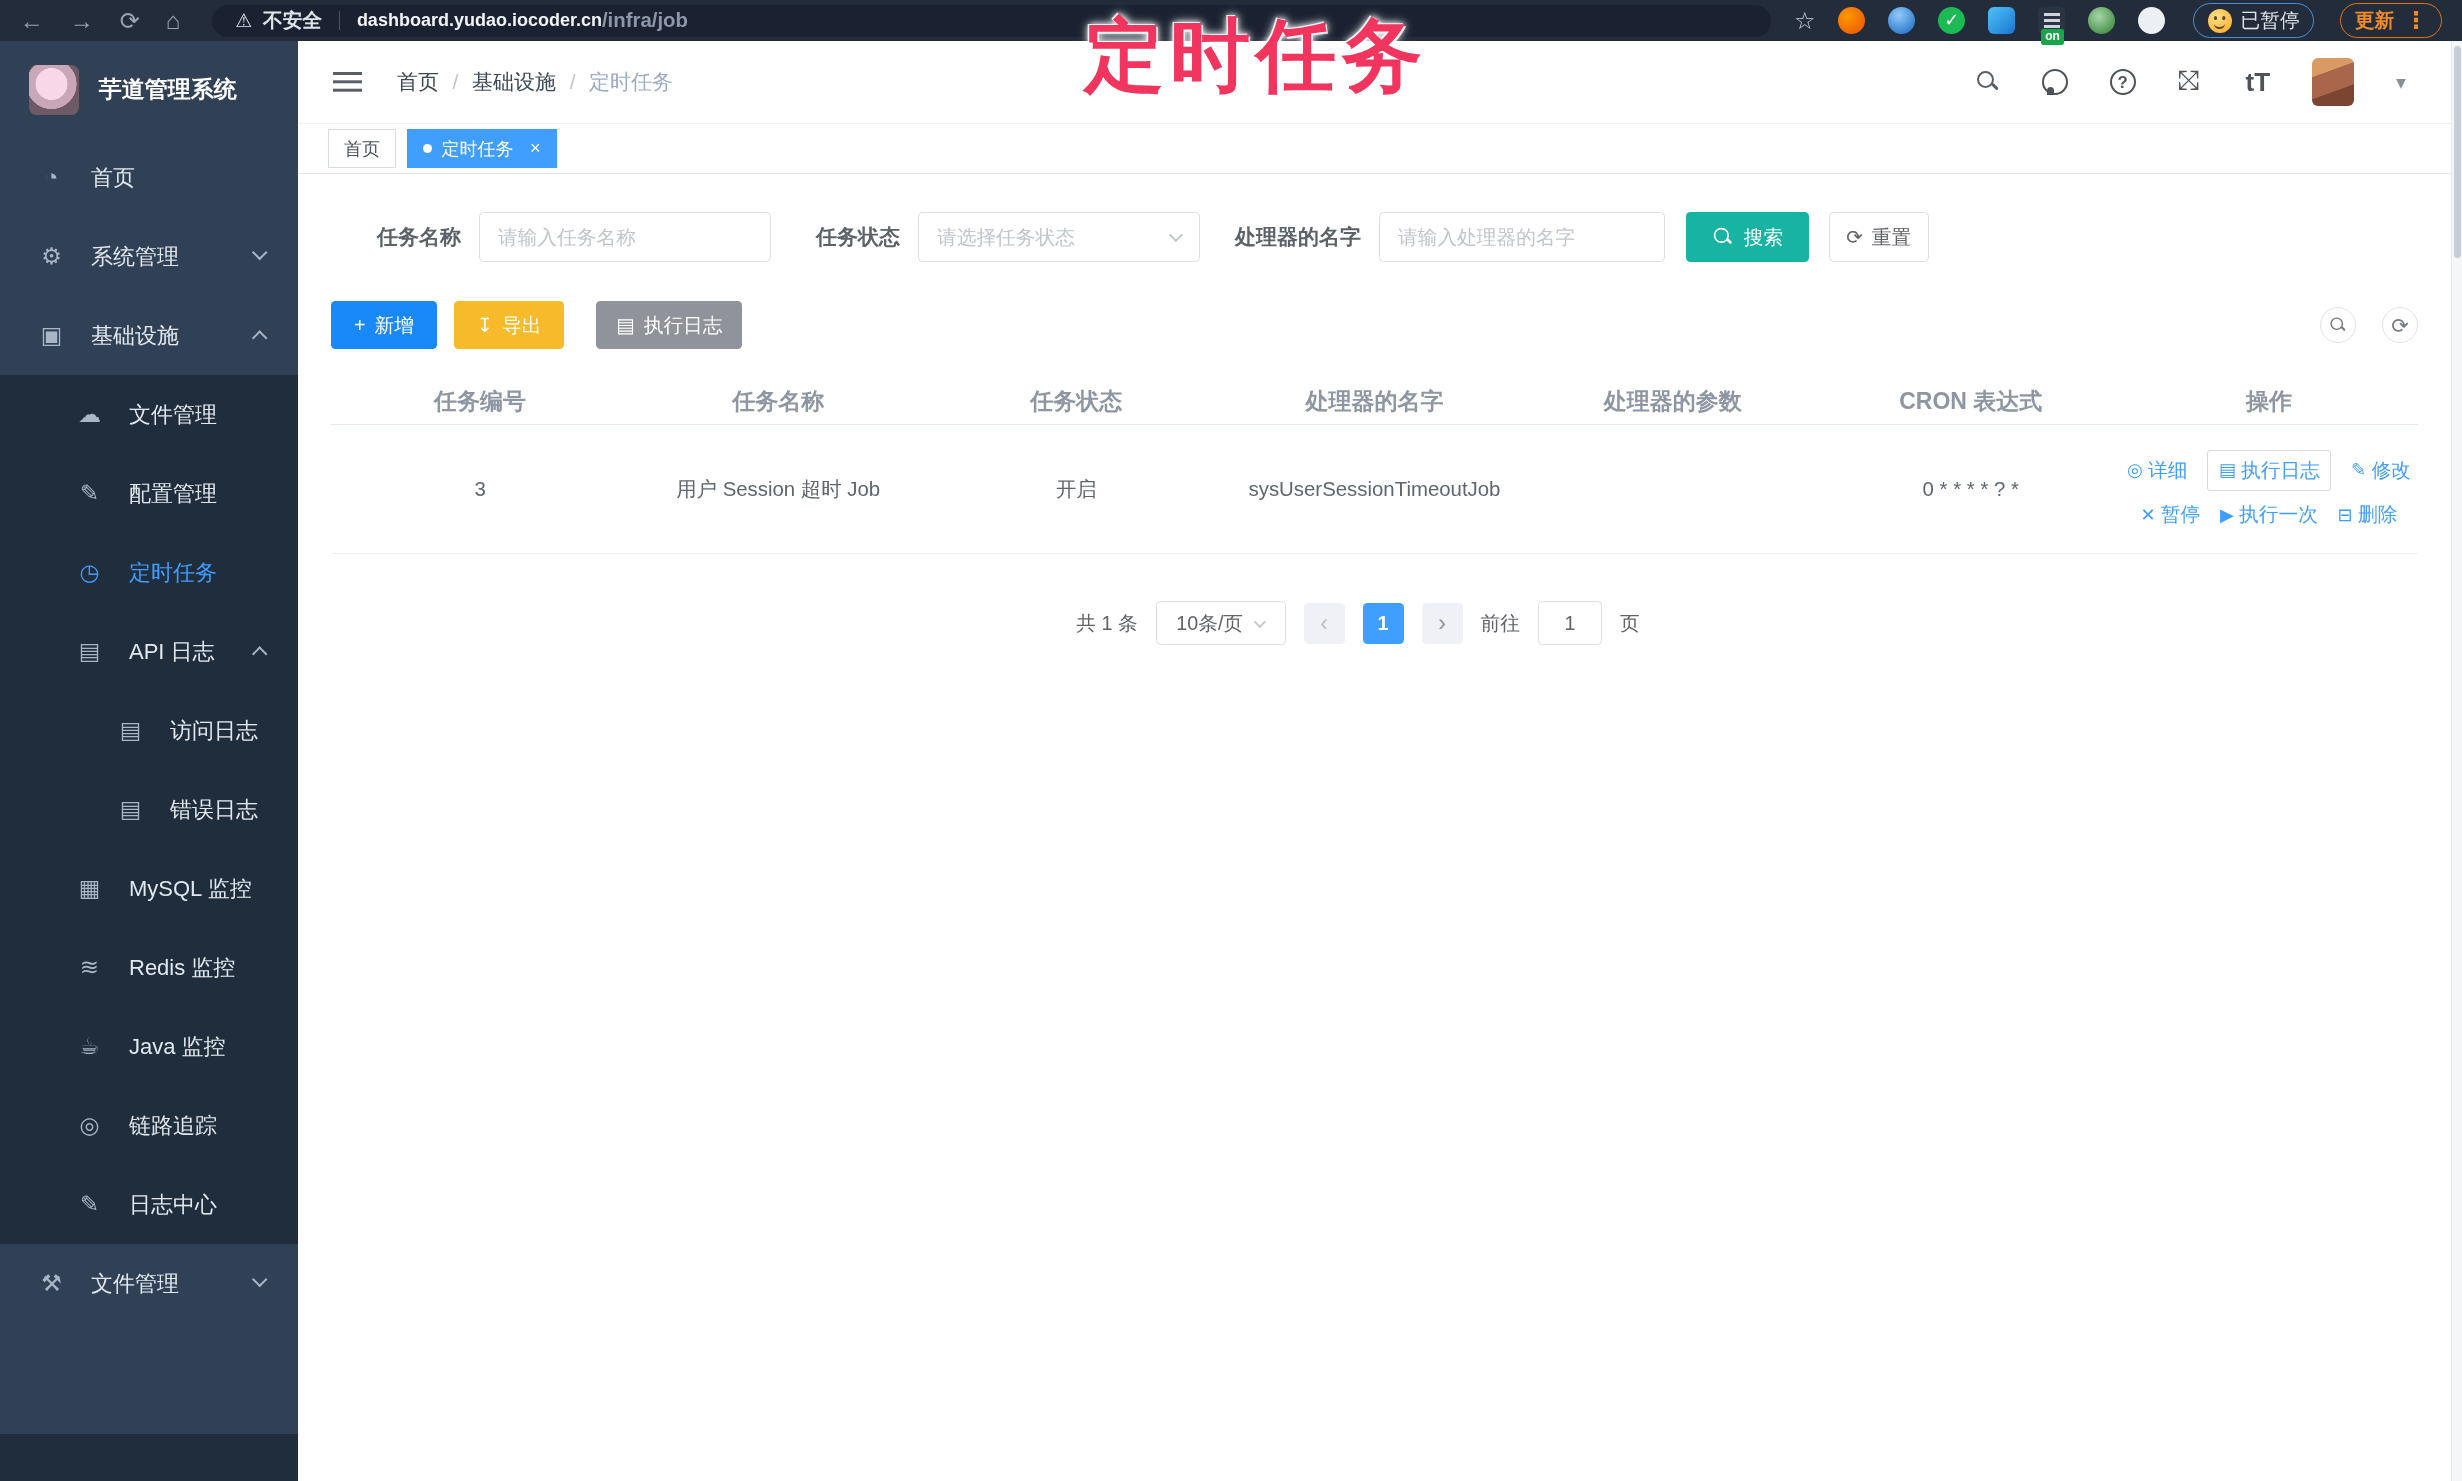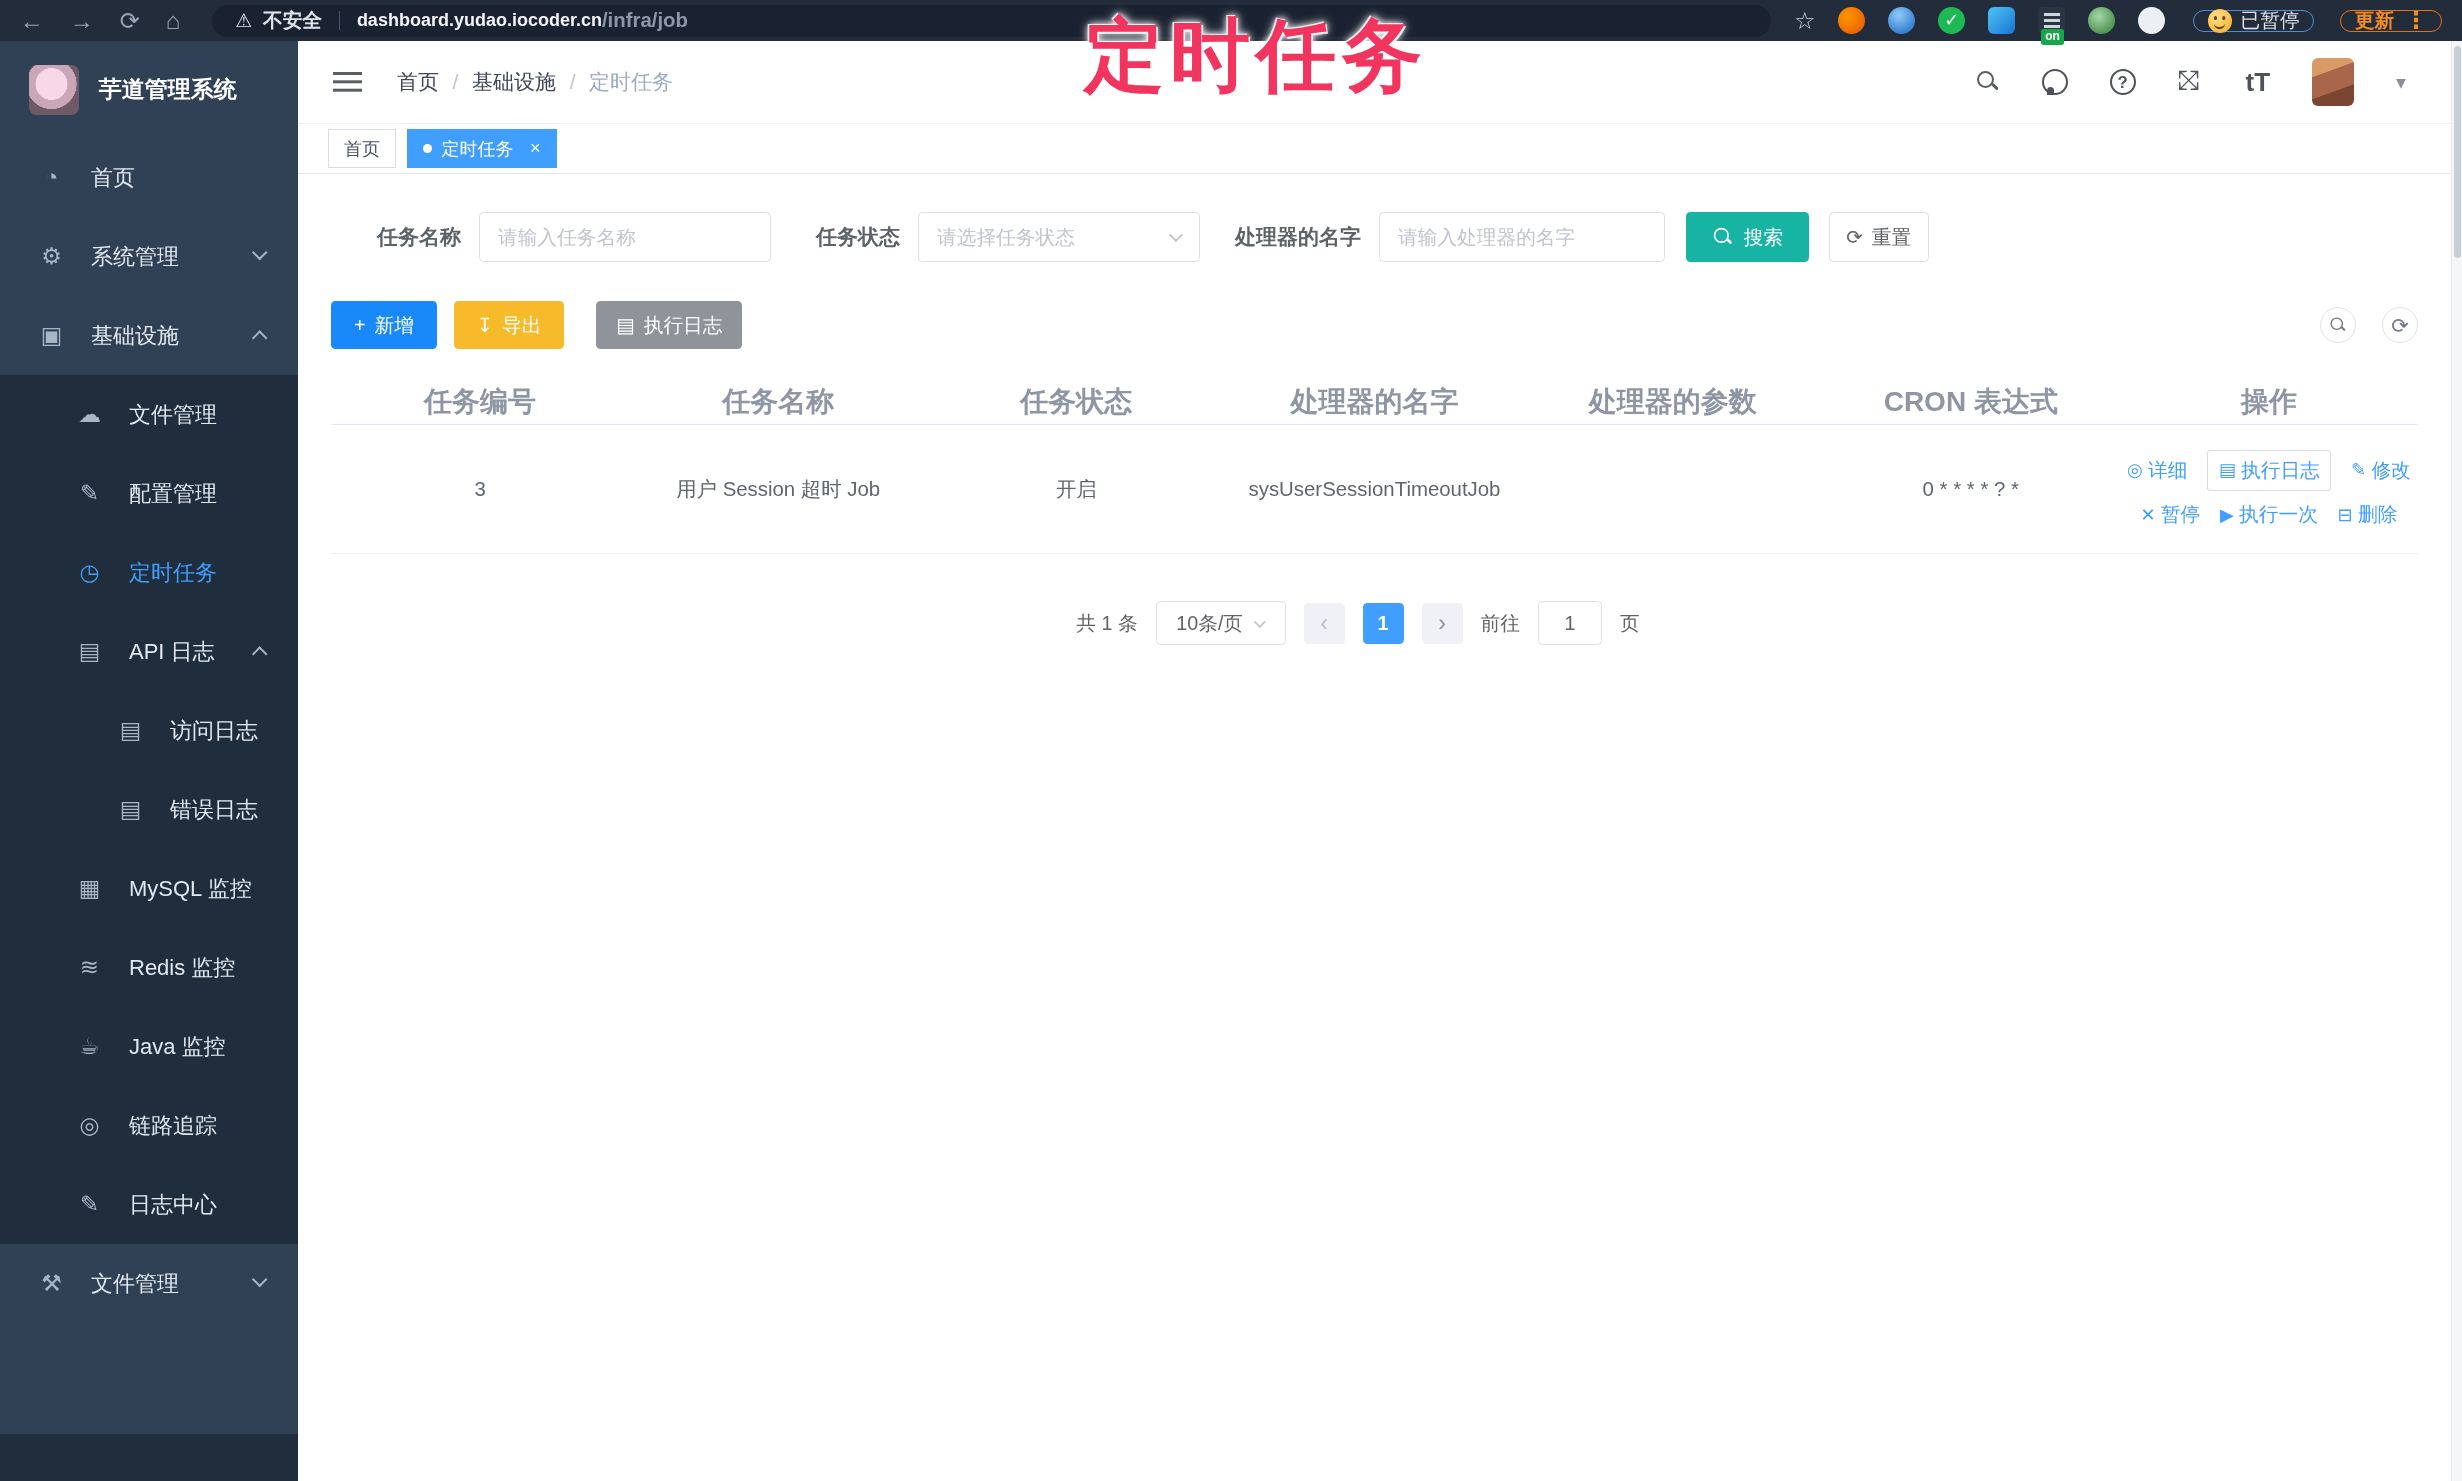--- a/index.html
+++ b/index.html
@@ -24,21 +24,21 @@
   .ext.drop   { background:radial-gradient(circle at 40% 30%, #90caf9, #1565c0); }
   .ext.green  { background:#1db954; color:#fff; font-size:18px; text-align:center; line-height:27px; }
   .ext.cube   { background:linear-gradient(135deg,#4fc3f7,#1976d2); border-radius:6px; }
   .ext.lines  { background:#2b3442; border-radius:4.5px; }
   .ext.lines::before { content:""; position:absolute; left:5.3px; top:6px; width:16.7px; height:3px;
      background:#cfd5df; box-shadow:0 6px 0 #cfd5df, 0 12px 0 #cfd5df; }
   .on-badge { position:absolute; left:3px; bottom:-10.6px; background:#17a74a; color:#fff;
      font-size:12px; font-weight:700; padding:0.8px 3.8px; border-radius:2.3px; line-height:1.2; }
   .ext.leaf { background:radial-gradient(circle at 40% 35%, #a5d6a7, #2e7d32); }
   .ext.ghost { background:#eceff3; }
-  .pill { display:flex; align-items:center; height:22px; border-radius:18px; padding:0 13.6px; }
+  .pill { display:flex; align-items:center; height:35px; border-radius:18px; padding:0 13.6px; }
   .pill.paused { border:1.5px solid #4a90d9; gap:9px; margin-left:4.5px; }
   .face { width:24px; height:24px; border-radius:50%;
      background:radial-gradient(circle at 38% 32%, #ffe082, #f9a825); position:relative; }
   .face::before { content:""; position:absolute; left:6px; top:7.6px; width:3.8px; height:3.8px;
      border-radius:50%; background:#5d4037; box-shadow:8.3px 0 0 #5d4037; }
   .face::after { content:""; position:absolute; left:6.8px; top:14.4px; width:10.6px; height:4.5px;
      border-bottom:2.3px solid #5d4037; border-radius:0 0 7.6px 7.6px; }
   .paused-label { color:#dfe3ea; font-size:19.7px; }
   .pill.update { border:1.5px solid #e8710a; gap:10.6px; margin-left:3px; }
   .update-label { color:#f28b25; font-size:19.7px; font-weight:700; }
@@ -133,21 +133,21 @@
   .btn-export { background:#f7ba2a; color:#fff; padding:0 23px; height:48px; margin-left:16.7px; }
   .btn-exlog { background:#909399; color:#fff; padding:0 19.7px; height:48px; margin-left:32px; }
   .tools-right { margin-left:auto; display:flex; gap:26px; }
   .circle-btn { width:36px; height:36px; border-radius:50%; border:0.8px solid #dfe3ea;
     display:flex; align-items:center; justify-content:center; color:#737882; background:#fff; }
   .circle-btn .mag { transform:scale(.7); color:#737882; }
   .circle-btn .refresh { font-size:21px; line-height:1; }
 
   .jobs-table { margin:30px 33px 0 33px; }
   .t-head { display:flex; align-items:center; height:45px; }
-  .t-head .th { flex:1; text-align:center; font-size:28px; font-weight:700; color:#8f96a3; }
+  .t-head .th { flex:1; text-align:center; font-size:23px; font-weight:700; color:#8f96a3; }
   .t-body-row { display:flex; align-items:center; min-height:130px;
     border-top:0.8px solid #dfe9f8; border-bottom:0.8px solid #ebeef5; }
   .t-body-row .td { flex:1; text-align:center; font-size:20.4px; color:#5f6670; }
   .td-handler span { display:inline-block; max-width:254px; word-break:break-all; line-height:1.7; }
   .ops { display:flex; flex-direction:column; gap:10.6px; align-items:center; }
   .ops-line { display:flex; align-items:center; gap:19.7px; }
   .op { display:inline-flex; align-items:center; gap:5.3px; color:#409eff; font-size:19.7px; white-space:nowrap; }
   .op .og { font-size:18px; }
   .op-box { border:0.8px solid #d6dae1; border-radius:3px; padding:6px 10.6px; }
 

